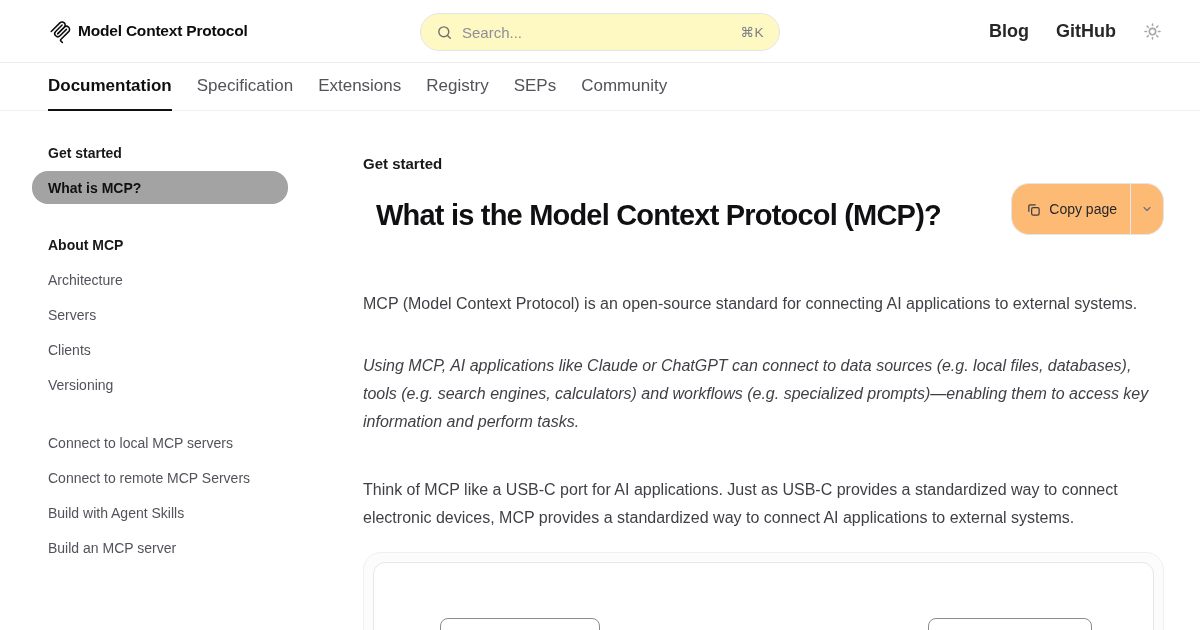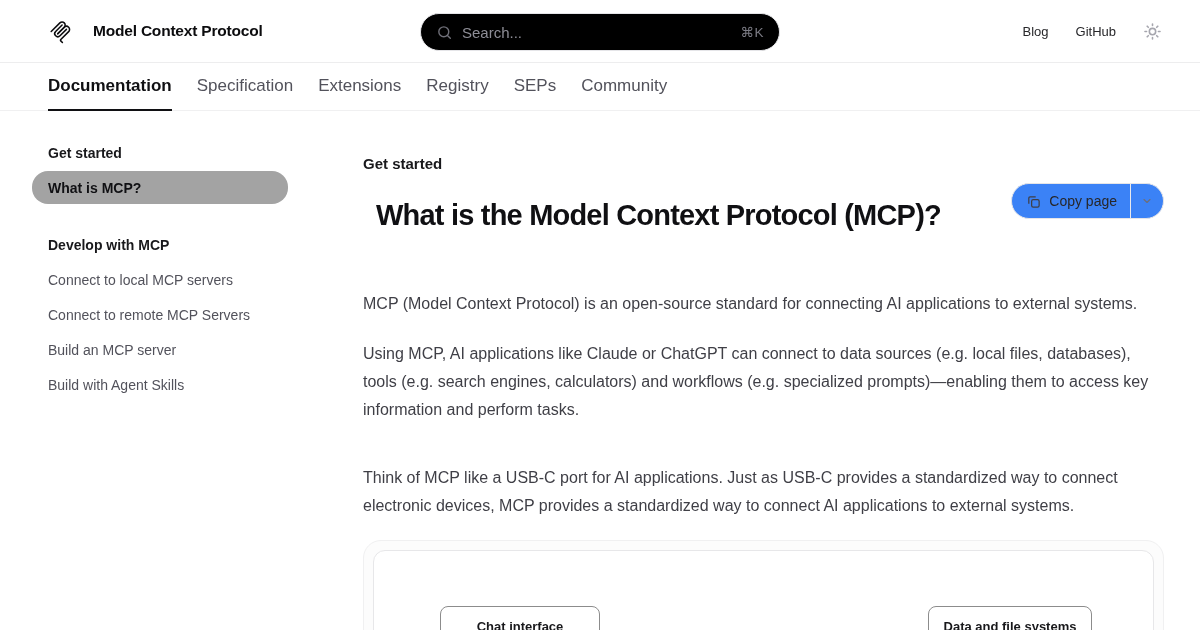--- a/index.html
+++ b/index.html
@@ -10,38 +10,38 @@
     font-family:"Liberation Sans", sans-serif;
     -webkit-font-smoothing:antialiased;
   }
 
   
   .header {
     height:63px; border-bottom:1px solid #ededee;
     display:flex; align-items:center;
     padding:0 38px 0 48px; position:relative;
   }
-  .brand { display:flex; align-items:center; gap:20px; cursor:pointer; }
+  .brand { display:flex; align-items:center; gap:5px; cursor:pointer; }
   .brand .logo { width:25px; height:25px; color:#0c0c0e; }
   .brand .logo svg { width:100%; height:100%; display:block; }
   .brand-text { font-size:15.5px; font-weight:700; letter-spacing:-0.2px; color:#0c0c0e; }
 
   .search {
     position:absolute; left:50%; top:13px; transform:translateX(-50%);
     width:360px; height:38px; border:1px solid #e5e5e8; border-radius:19px;
-    background:#000000; display:flex; align-items:center; gap:9px;
+    background:#fef9c3; display:flex; align-items:center; gap:9px;
     padding:0 15px; cursor:text;
   }
   .search .search-ic { width:17px; height:17px; color:#6f6f78; flex:none; }
   .search .search-ic svg { width:100%; height:100%; display:block; }
   .search .ph { flex:1; font-size:15px; color:#8e8e97; }
   .search .kbd { font-size:13.5px; color:#7c7c85; letter-spacing:0.5px; }
 
   .header-right { margin-left:auto; display:flex; align-items:center; gap:27px; }
-  .header-right a { font-size:13px; color:#27272a; text-decoration:none; cursor:pointer; }
+  .header-right a { font-size:18px; color:#27272a; text-decoration:none; cursor:pointer;font-weight:bold; }
   .theme-toggle { width:19px; height:19px; color:#a6a6ae; cursor:pointer; }
   .theme-toggle svg { width:100%; height:100%; display:block; }
 
   
   .tabbar {
     height:48px; border-bottom:1px solid #f0f0f1;
     display:flex; gap:25px; padding:0 48px; align-items:stretch;
   }
   .tab {
     display:flex; align-items:center; font-size:17px; color:#52525b;
@@ -68,42 +68,42 @@
 
   
   .main { flex:1; padding:44px 36px 0 32px; }
   .eyebrow { font-size:15px; font-weight:700; color:#18181b; }
   .title-row { display:flex; align-items:flex-start; margin-top:12px; }
   h1 {
     margin:13px; font-size:29px; font-weight:800; letter-spacing:-0.8px;
     line-height:36px; color:#101013; white-space:nowrap;
   }
   .copy-btn {
-    margin-left:auto; flex:none; display:flex; align-items:center; height:36px;
-    border:1px solid #e5e5e8; border-radius:18px; background:#3b82f6;
+    margin-left:auto; flex:none; display:flex; align-items:center; height:52px;
+    border:1px solid #e5e5e8; border-radius:18px; background:#fdba74;
     overflow:hidden; margin-top:-1px;justify-content:flex-end;
   }
   .copy-main {
     display:flex; align-items:center; gap:8px; height:100%;
     padding:0 13px 0 14px; cursor:pointer; font-size:14px; color:#27272a;
   }
   .copy-main .ic { width:15px; height:15px; color:#3f3f46; }
   .copy-main .ic svg { width:100%; height:100%; display:block; }
   .copy-caret {
     width:33px; height:100%; border-left:1px solid #e9e9ec;
     display:flex; align-items:center; justify-content:center;
     color:#6e6e77; cursor:pointer;
   }
   .copy-caret svg { width:12px; height:12px; display:block; }
 
   .para {
     max-width:800px; font-size:16px; line-height:28px; color:#3f3f46; margin:0;
   }
   .para.p1 { margin-top:44px; }
-  .para.p2 { margin-top:22px; }
+  .para.p2 { margin-top:34px;font-style:italic; }
   .para.p3 { margin-top:40px; }
 
   
   .figure-card {
     margin-top:20px; height:240px; border:1px solid #f0f0f1;
     border-radius:18px; background:#fcfcfc; padding:9px;
   }
   .figure-inner {
     position:relative; height:100%; background:#ffffff;
     border:1px solid #e7e7e9; border-radius:12px; overflow:hidden;
@@ -170,25 +170,31 @@
   </nav>
 
   <div class="content">
 
     <aside class="sidebar">
       <div class="side-section">
         <div class="side-heading">Get started</div>
         <div class="side-item active">What is MCP?</div>
       </div>
       <div class="side-section">
-        <div class="side-heading">Develop with MCP</div>
+        <div class="side-heading">About MCP</div>
+        <div class="side-item">Architecture</div>
+        <div class="side-item">Servers</div>
+        <div class="side-item">Clients</div>
+        <div class="side-item">Versioning</div>
+      </div>
+      <div class="side-section">
         <div class="side-item">Connect to local MCP servers</div>
         <div class="side-item">Connect to remote MCP Servers</div>
+        <div class="side-item">Build with Agent Skills</div>
         <div class="side-item">Build an MCP server</div>
-        <div class="side-item">Build with Agent Skills</div>
       </div>
     </aside>
 
     <main class="main">
       <div class="eyebrow">Get started</div>
 
       <div class="title-row">
         <h1>What is the Model Context Protocol (MCP)?</h1>
         <div class="copy-btn">
           <span class="copy-main">

